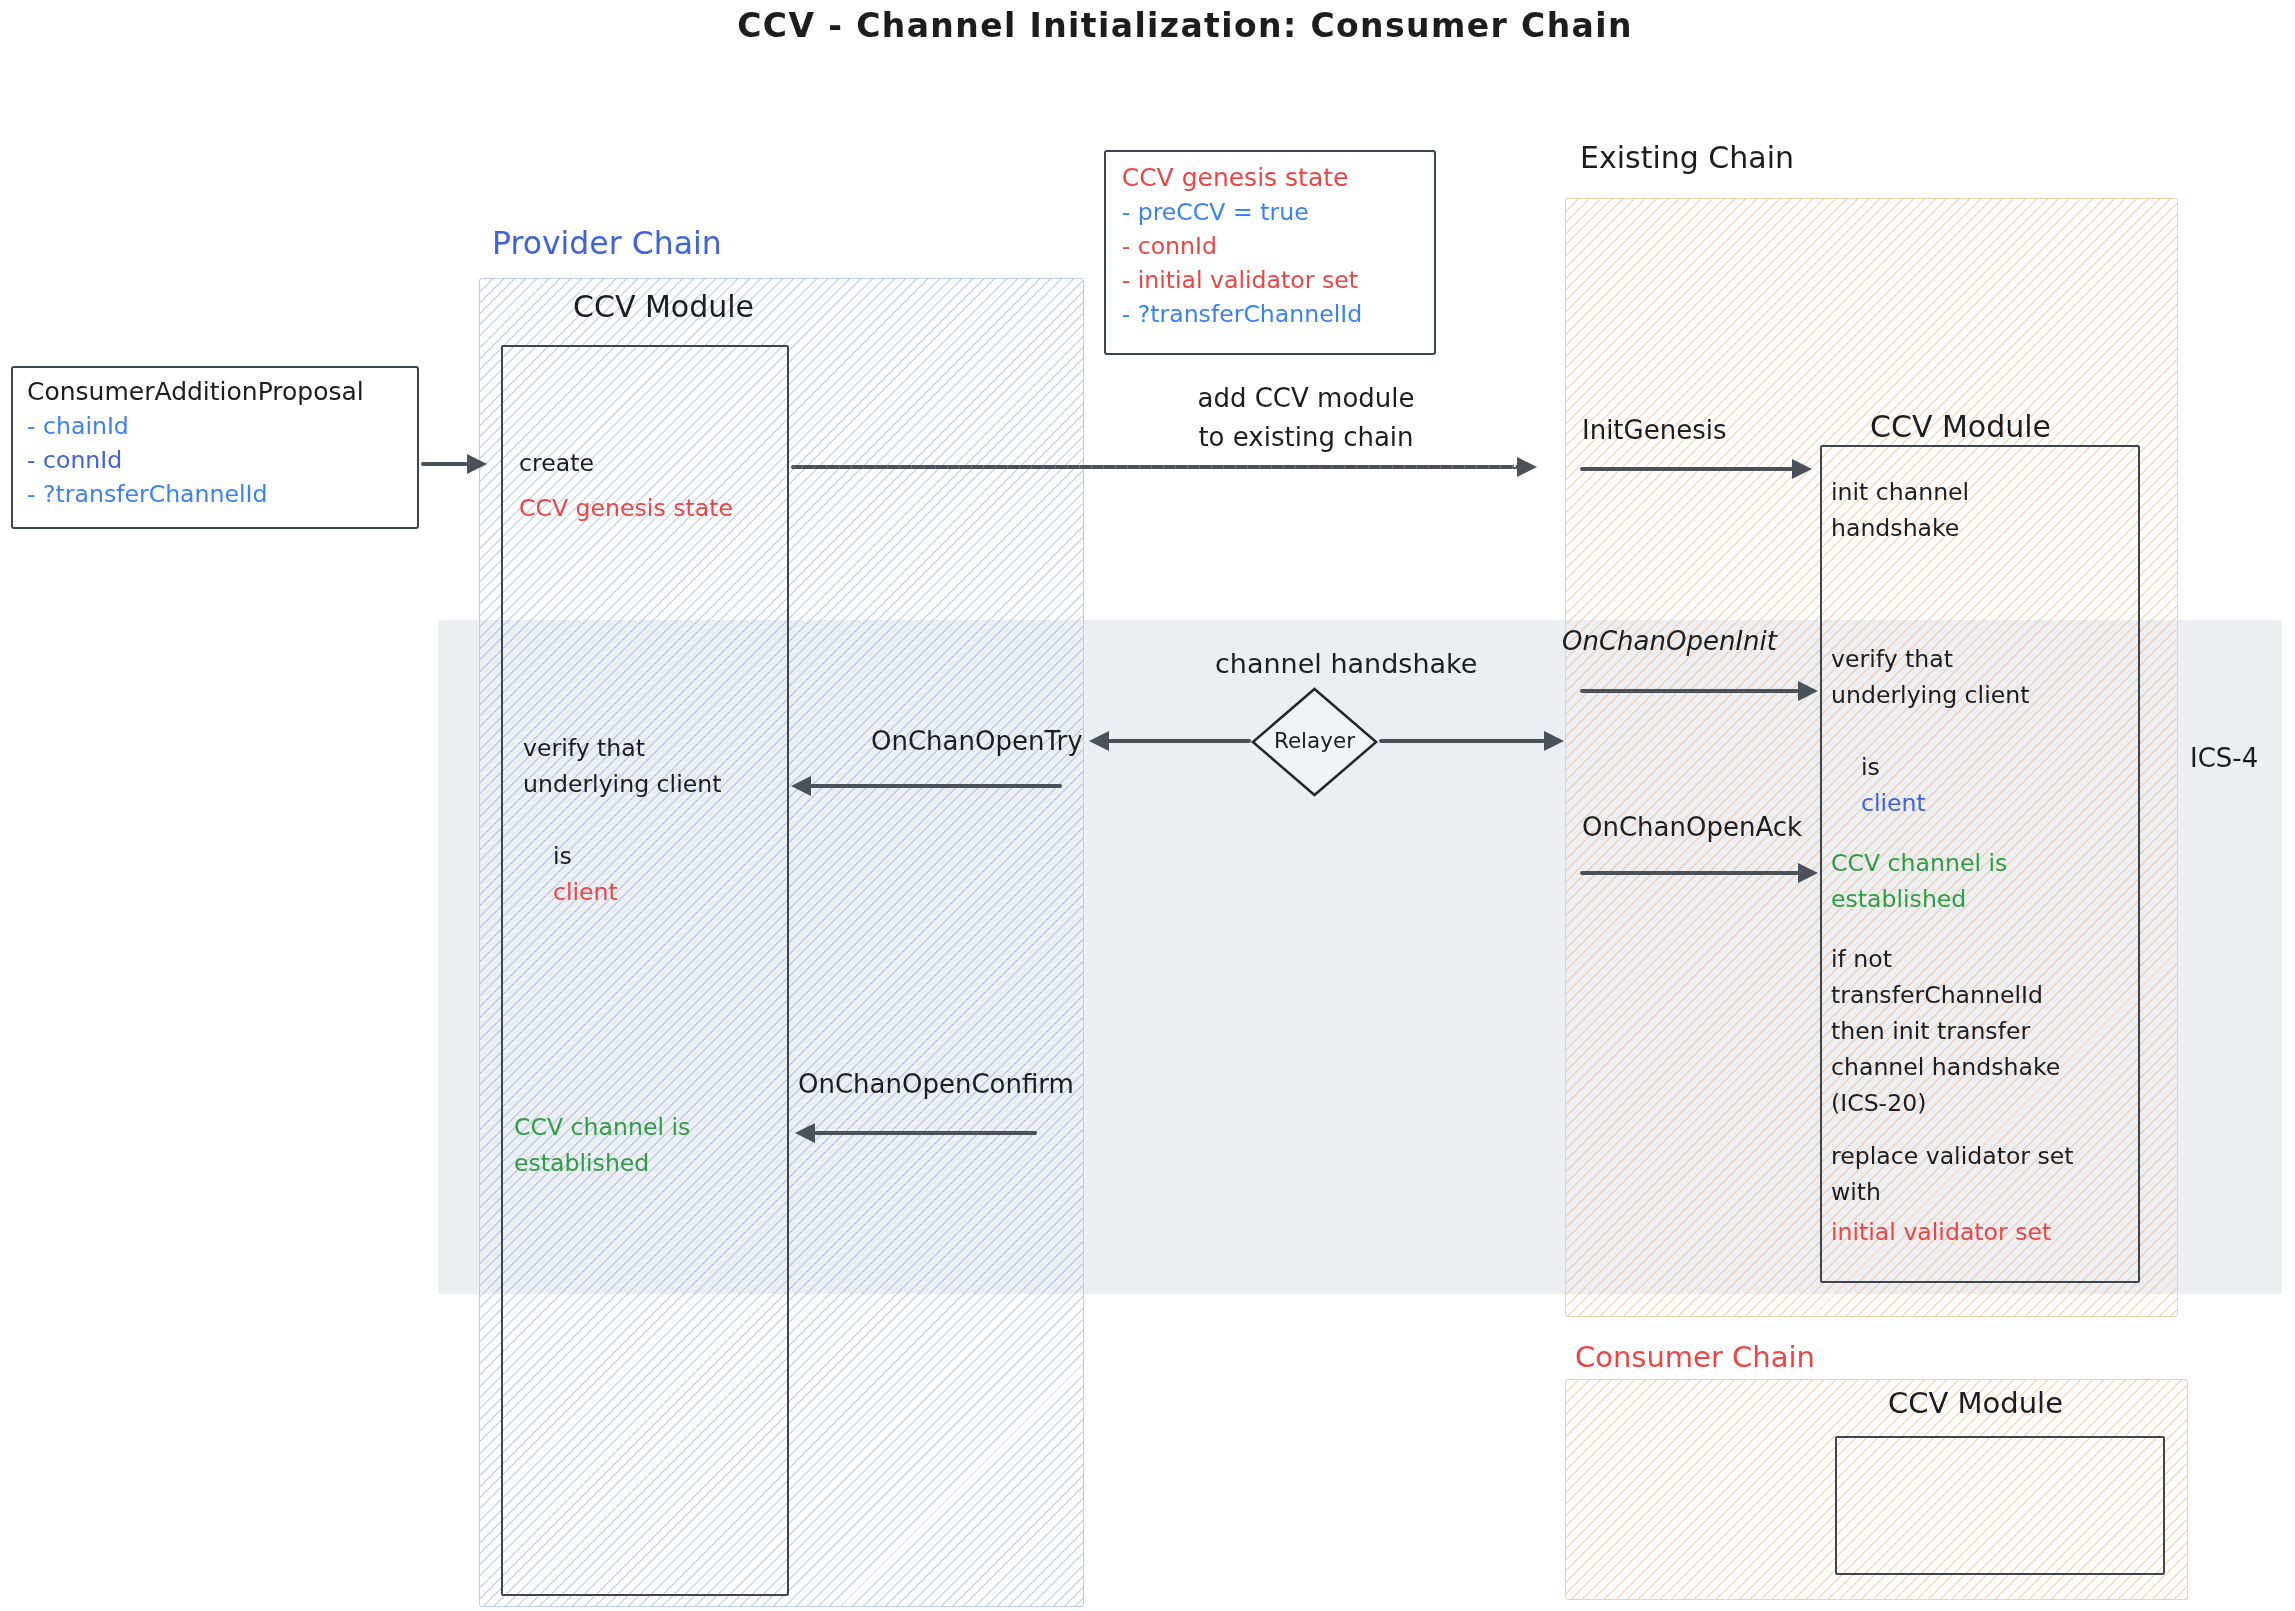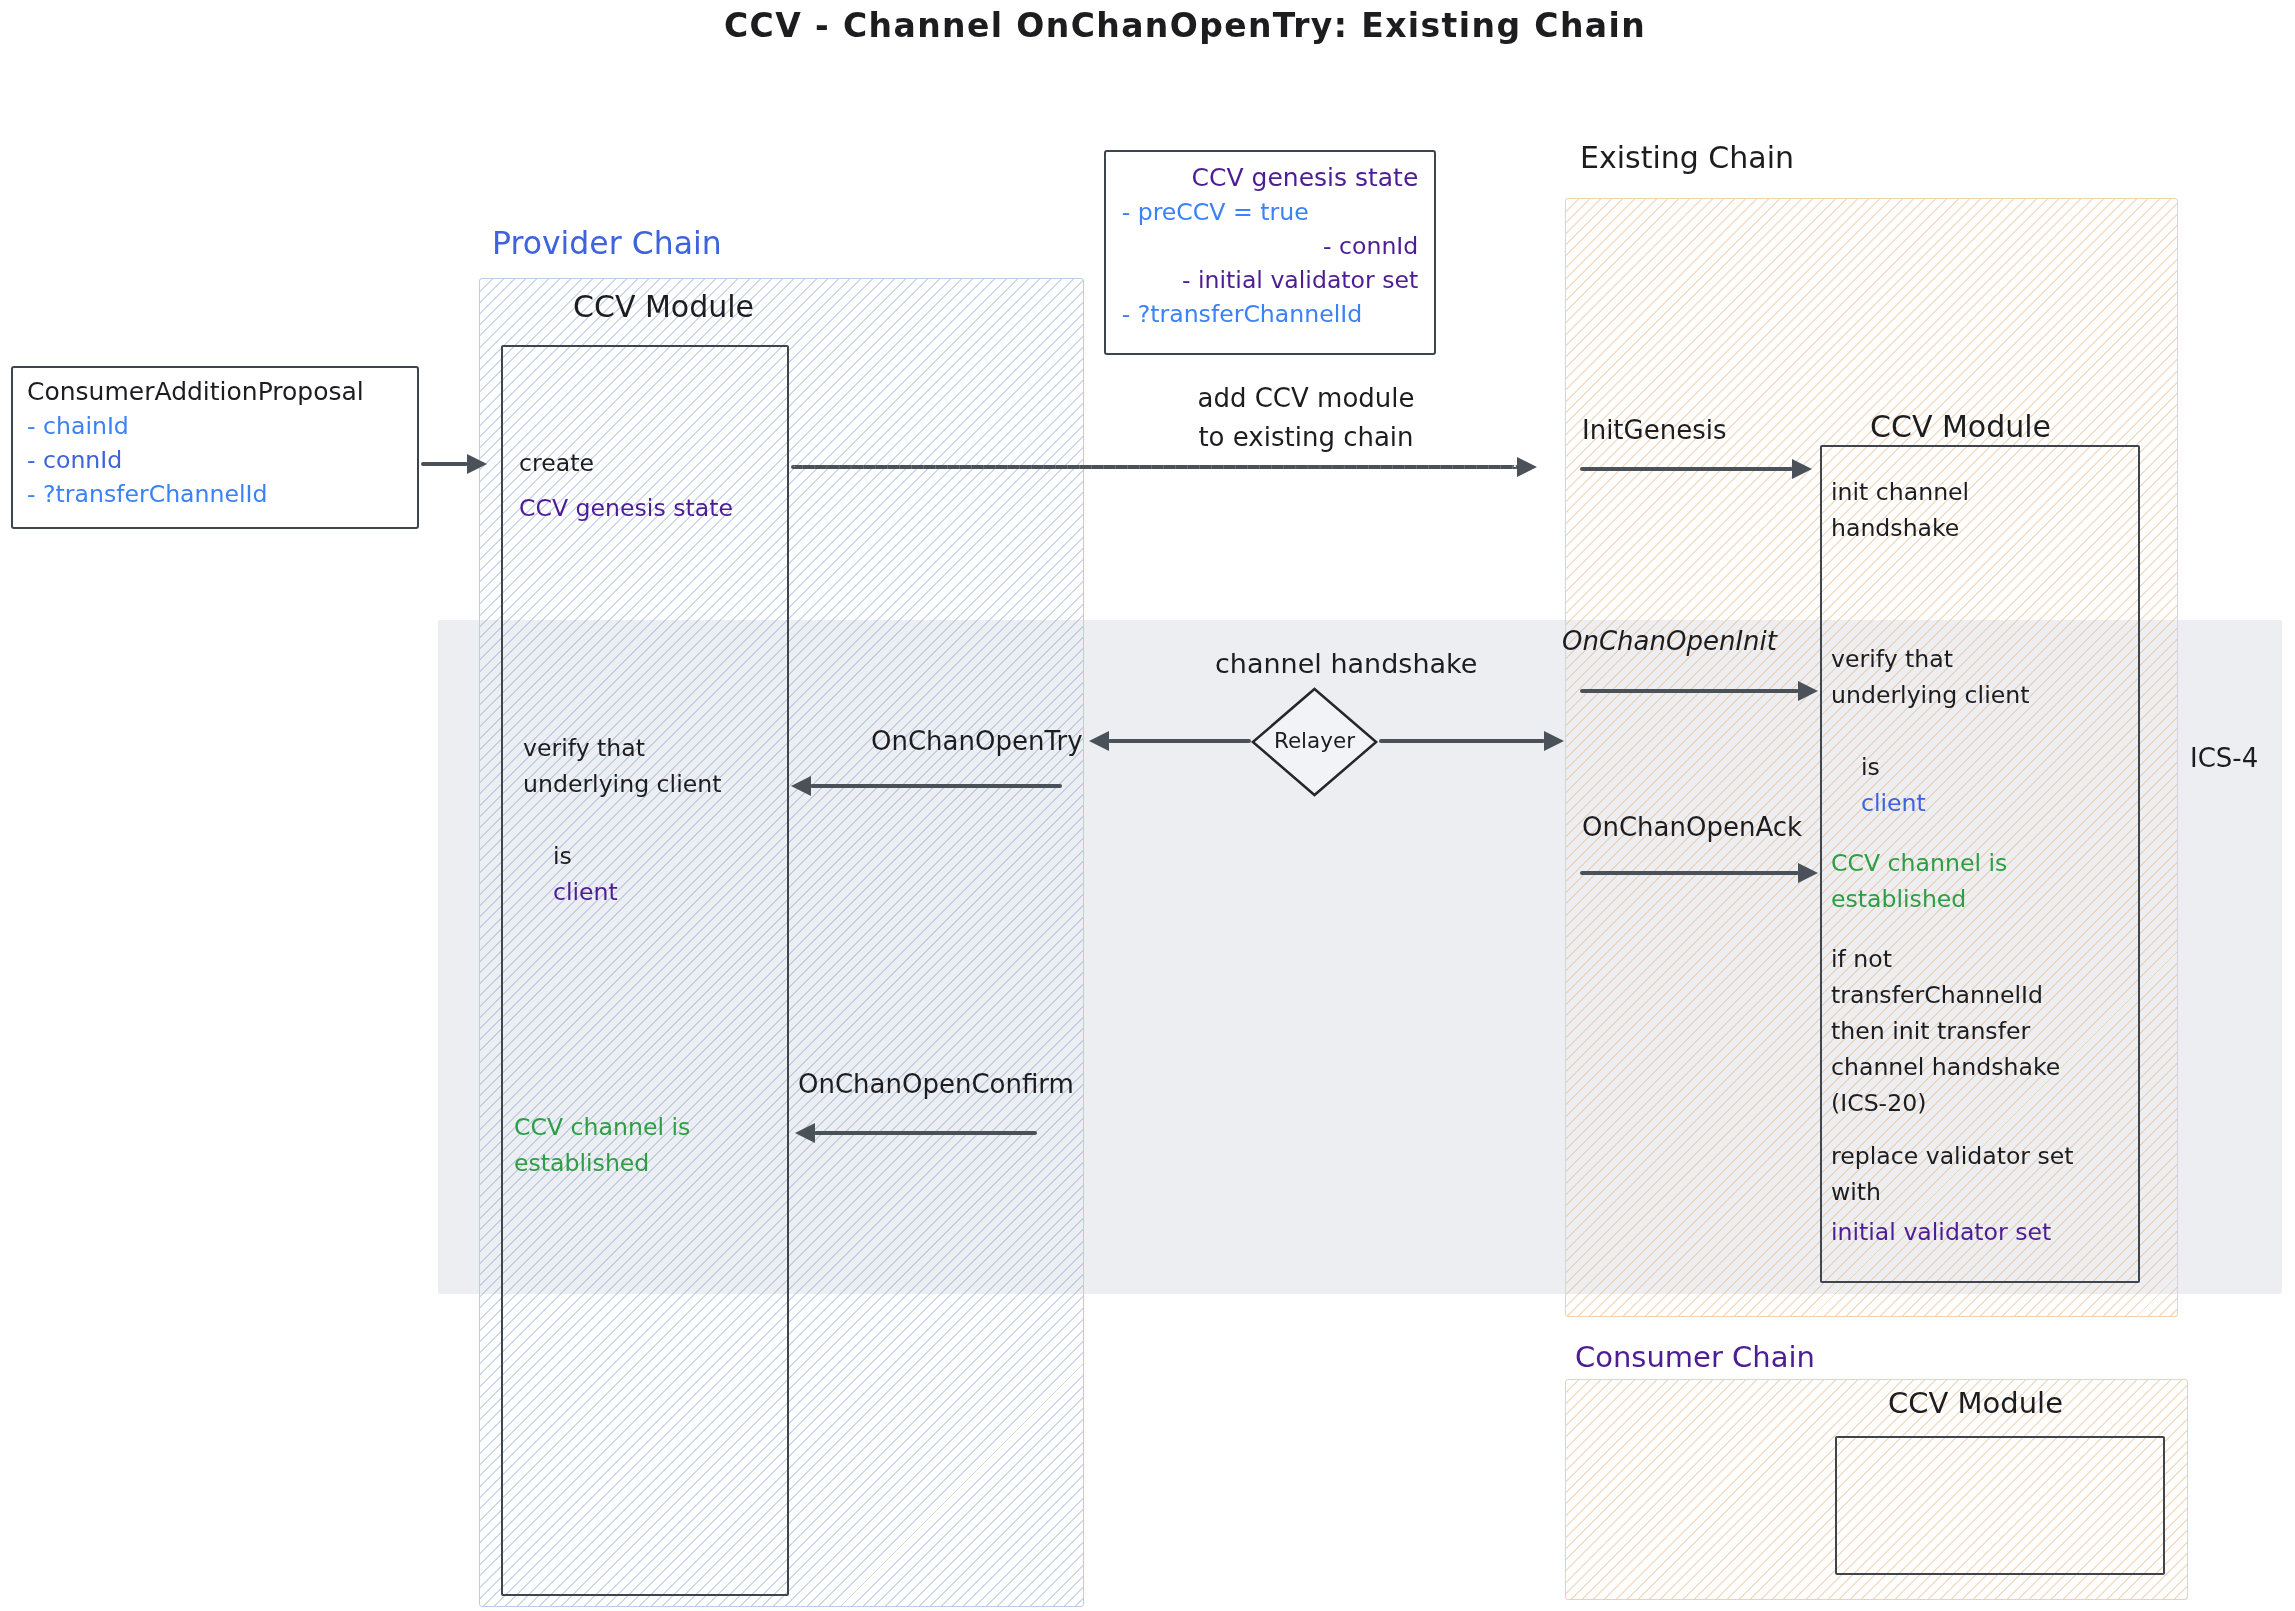--- a/index.html
+++ b/index.html
@@ -17,21 +17,21 @@
   
   .notebox{position:absolute;z-index:4;background:#ffffff;border:2.1px solid #3f454c;border-radius:2.9px;
            box-sizing:border-box;}
   .notebox .bx-title{font-size:25px;line-height:34px;}
   .notebox .bx-item{font-size:23.6px;line-height:34px;}
 
   
   .txt{position:absolute;z-index:3;font-size:23.6px;line-height:36px;white-space:pre;}
   .ml{white-space:pre-line;}
   .lbl{position:absolute;z-index:3;white-space:pre;}
-  .c-orange{color:#4c1d95;text-align:right;}
+  .c-orange{color:#ef4444;}
   .c-blue{color:#3e63dc;}
   .c-green{color:#2e9e44;}
   .c-ink{color:#3b82f6;}
 
   
   .arrow{position:absolute;z-index:3;height:3.6px;background:#4a5158;border-radius:2.1px;}
   .arrow.dashed{height:0;background:none;border-top:4.3px dashed #4a5158;}
   .arrow.head-right::after{content:"";position:absolute;right:-18.6px;top:50%;margin-top:-10px;
       border-left:20px solid #4a5158;border-top:10px solid transparent;border-bottom:10px solid transparent;}
   .arrow.dashed.head-right::after{top:-2.1px;}
@@ -51,21 +51,21 @@
   <div class="band" style="left:438px;top:620px;width:1844px;height:674px;"></div>
 
   <div class="hatch-blue" style="left:479px;top:278px;width:603px;height:1327px;"></div>
   <div class="hatch-orange" style="left:1565px;top:198px;width:611px;height:1117px;"></div>
   <div class="hatch-orange" style="left:1565px;top:1379px;width:621px;height:219px;"></div>
 
   <div class="frame" style="left:501px;top:345px;width:284px;height:1247px;"></div>
   <div class="frame" style="left:1820px;top:445px;width:316px;height:834px;"></div>
   <div class="frame" style="left:1835px;top:1436px;width:326px;height:135px;"></div>
 
-  <div class="lbl" style="left:1185px;top:5.7px;transform:translateX(-50%);font-size:33px;font-weight:bold;letter-spacing:1.4px;">CCV - Channel OnChanOpenTry: Existing Chain</div>
+  <div class="lbl" style="left:1185px;top:5.7px;transform:translateX(-50%);font-size:33px;font-weight:bold;letter-spacing:1.4px;">CCV - Channel Initialization: Consumer Chain</div>
 
   <div class="lbl c-blue" style="left:492px;top:225px;font-size:31.5px;text-align:right;">Provider Chain</div>
   <div class="lbl" style="left:573px;top:289px;font-size:30px;">CCV Module</div>
   <div class="lbl" style="left:1580px;top:140px;font-size:30px;">Existing Chain</div>
   <div class="lbl" style="left:1870px;top:409px;font-size:30px;">CCV Module</div>
   <div class="lbl c-orange" style="left:1575px;top:1340px;font-size:29px;">Consumer Chain</div>
   <div class="lbl" style="left:1888px;top:1386px;font-size:29px;">CCV Module</div>
   <div class="lbl" style="left:2190px;top:743px;font-size:26px;">ICS-4</div>
 
   <div class="notebox" style="left:10.7px;top:366px;width:408px;height:163px;padding:7.2px 14.3px;">

